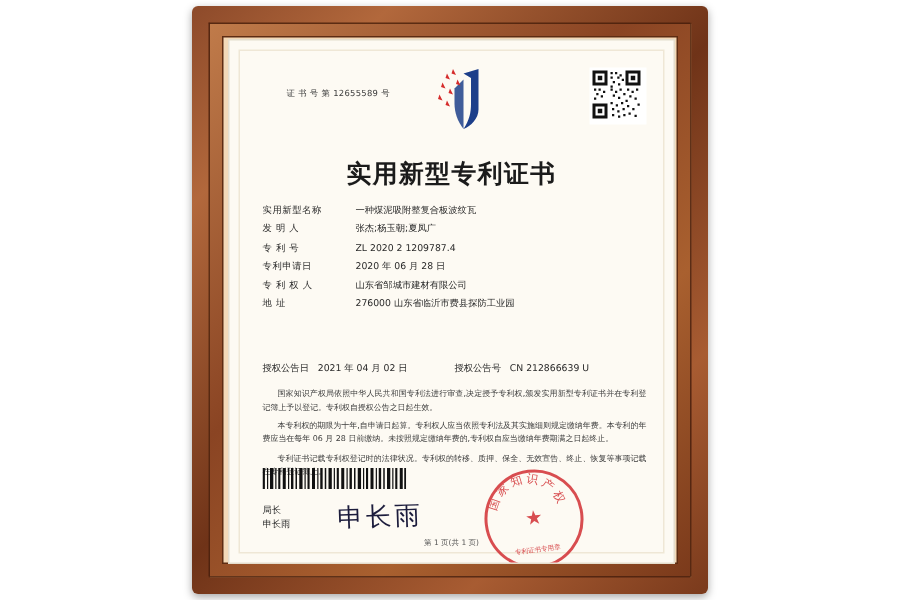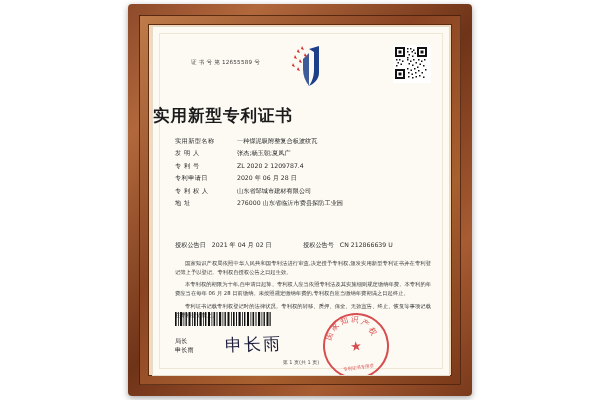--- a/index.html
+++ b/index.html
@@ -103,20 +103,21 @@
     background: #ffffff;
     padding: 1px;
   }
 
   
   .title {
     position: absolute;
     left: 0;
     right: 0;
     top: 78px;
+    text-align: center;
     font-family: "DejaVu Serif", serif;
     font-size: 16.5px;
     font-weight: bold;
     color: #1b1b1b;
     letter-spacing: 1px;
   }
 
   
   .fields {
     position: absolute;

